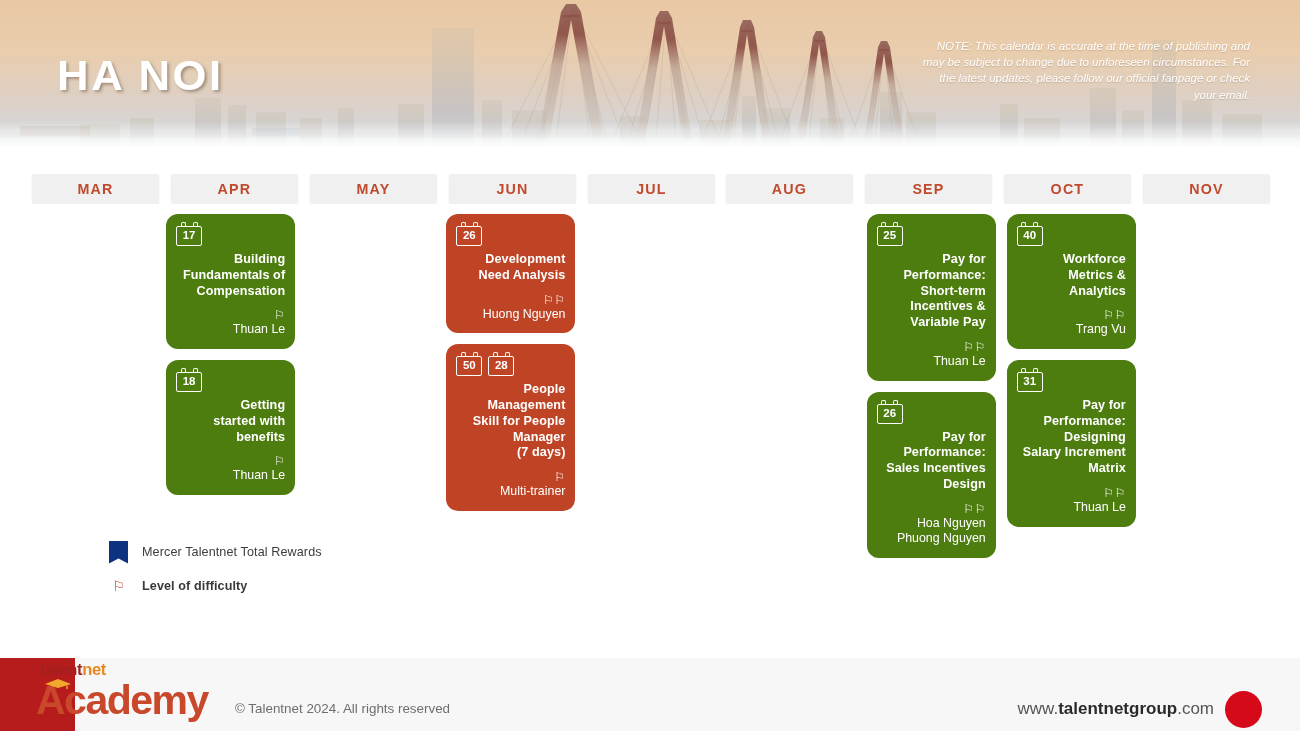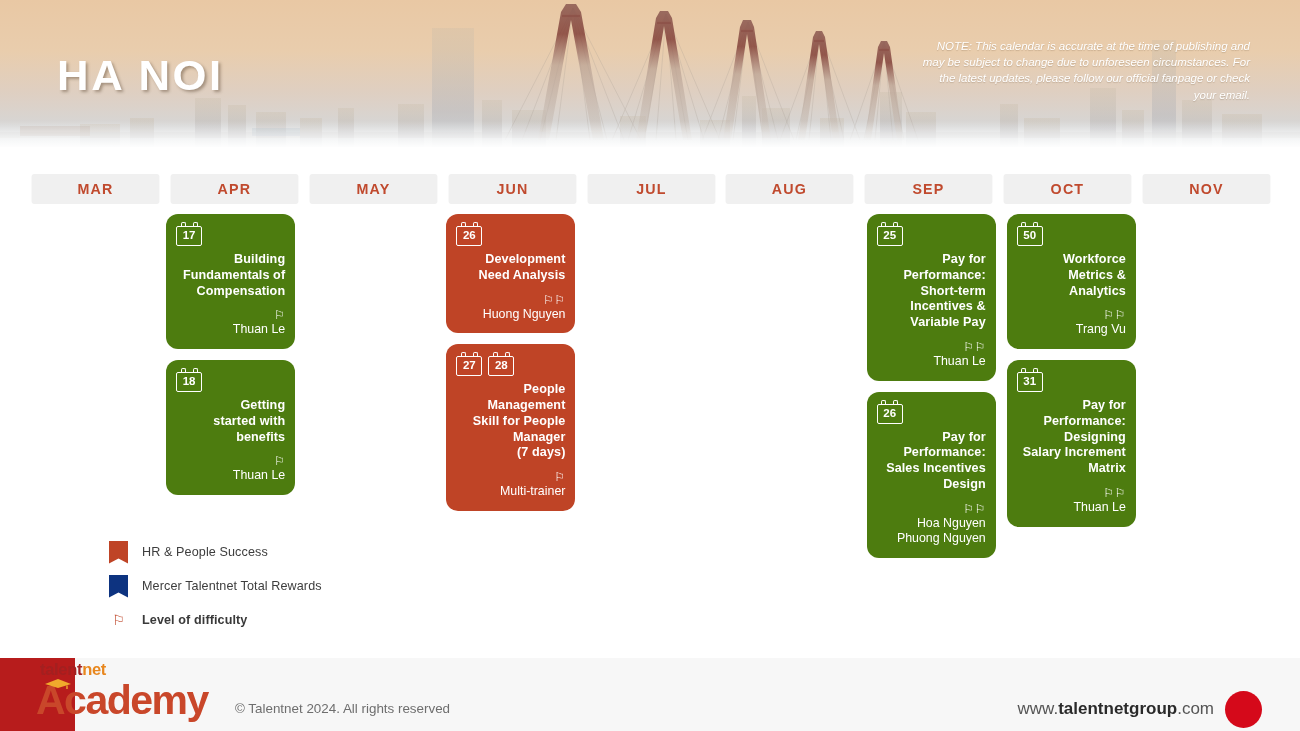--- a/index.html
+++ b/index.html
@@ -310,21 +310,21 @@
 Need Analysis</div>
           <div class="card-spacer"></div>
           <div class="card-flags"><span class="flag-glyph">⚐</span><span class="flag-glyph">⚐</span></div>
           <div class="card-trainer">Huong Nguyen</div>
         </div>
         <div class="card orange">
           <div class="card-dates">
             <div class="cal-ico">
               <div class="tab l"></div>
               <div class="tab r"></div>
-              <div class="body">27</div>
+              <div class="body">50</div>
             </div>
             <div class="cal-ico">
               <div class="tab l"></div>
               <div class="tab r"></div>
               <div class="body">28</div>
             </div>
           </div>
           <div class="card-title">People
 Management
 Skill for People
@@ -372,21 +372,21 @@
           <div class="card-trainer">Hoa Nguyen
 Phuong Nguyen</div>
         </div>
       </div>
       <div class="col">
         <div class="card blue">
           <div class="card-dates">
             <div class="cal-ico">
               <div class="tab l"></div>
               <div class="tab r"></div>
-              <div class="body">50</div>
+              <div class="body">40</div>
             </div>
           </div>
           <div class="card-title">Workforce
 Metrics &amp;
 Analytics</div>
           <div class="card-spacer"></div>
           <div class="card-flags"><span class="flag-glyph">⚐</span><span class="flag-glyph">⚐</span></div>
           <div class="card-trainer">Trang Vu</div>
         </div>
         <div class="card blue">
@@ -404,24 +404,20 @@
 Matrix</div>
           <div class="card-spacer"></div>
           <div class="card-flags"><span class="flag-glyph">⚐</span><span class="flag-glyph">⚐</span></div>
           <div class="card-trainer">Thuan Le</div>
         </div>
       </div>
       <div class="col"></div>
     </div>
 
   <div class="legend">
-    <div class="legend-row">
-      <div class="swatch orange"></div>
-      <div class="legend-label">HR &amp; People Success</div>
-    </div>
     <div class="legend-row">
       <div class="swatch blue"></div>
       <div class="legend-label">Mercer Talentnet Total Rewards</div>
     </div>
     <div class="legend-row diff">
       <div class="legend-flag">⚐</div>
       <div class="legend-label bold">Level of difficulty</div>
     </div>
   </div>
 

